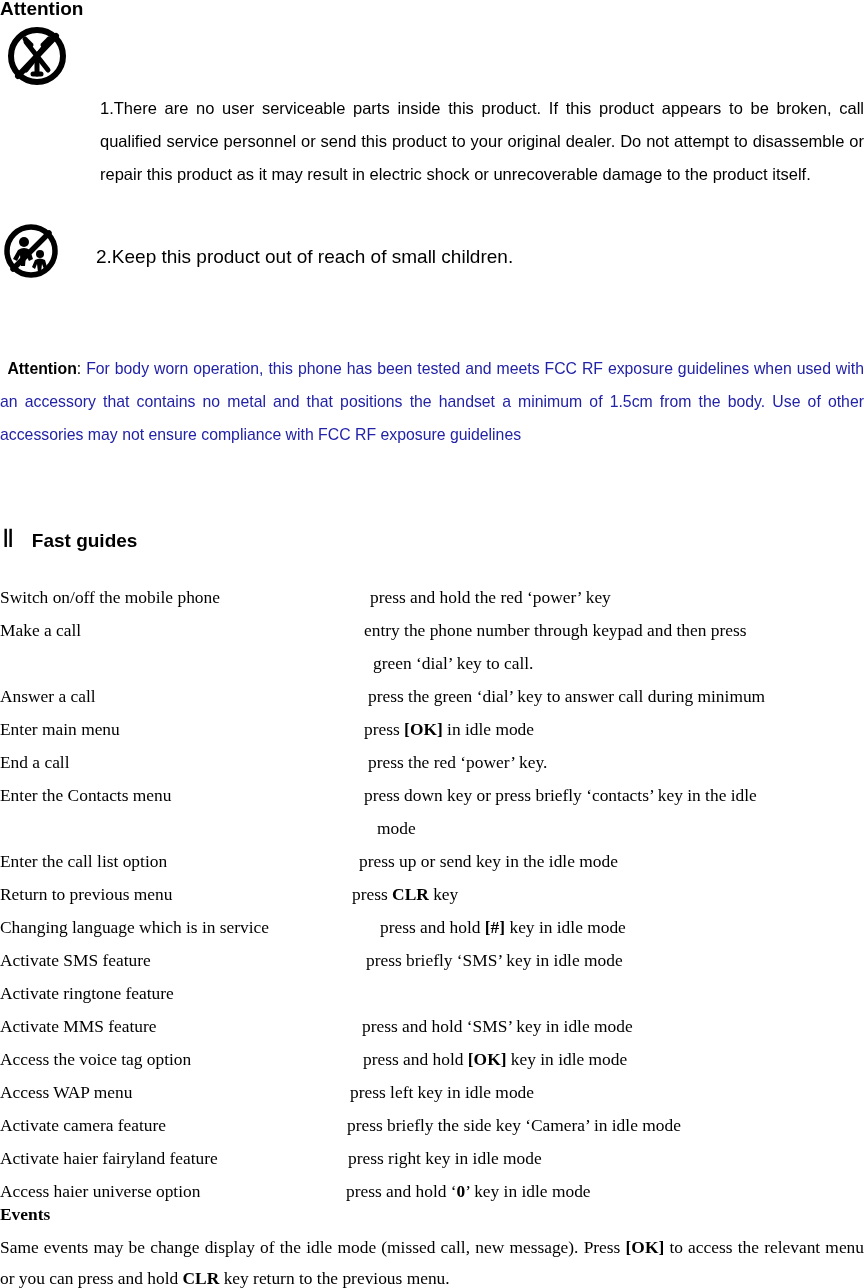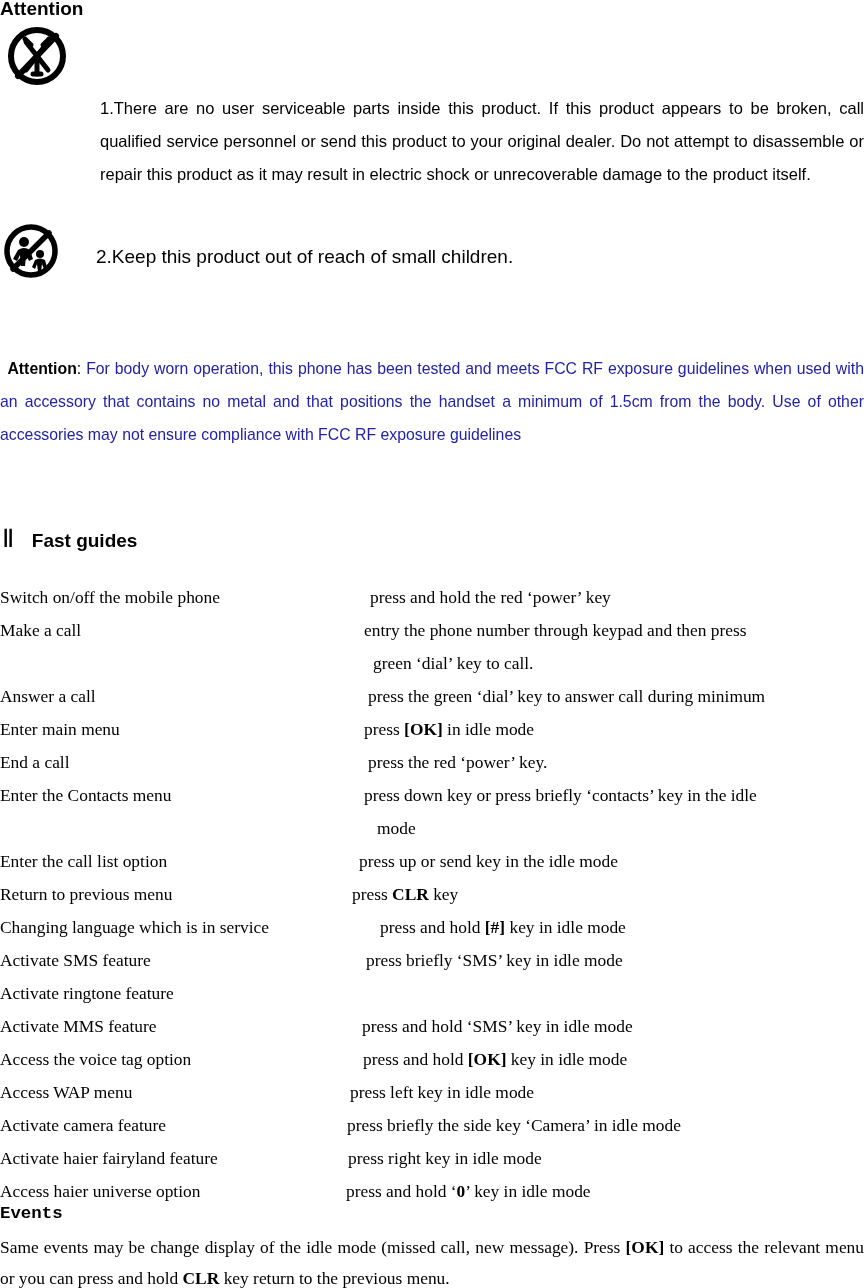--- a/index.html
+++ b/index.html
@@ -137,21 +137,21 @@
     position: absolute;
     top: 0;
   }
   b.k { font-weight: bold; }
 
   
   .events-head {
     position: absolute;
     left: 0px;
     top: 1200px;
-    font-family: Liberation Mono, monospace;
+    font-family: Liberation Serif, serif;
     font-weight: bold;
     font-size: 17.4px;
     line-height: 28px;
   }
   .events-body {
     position: absolute;
     left: 0px;
     top: 1232px;
     width: 864px;
     font-family: "Liberation Serif", serif;

